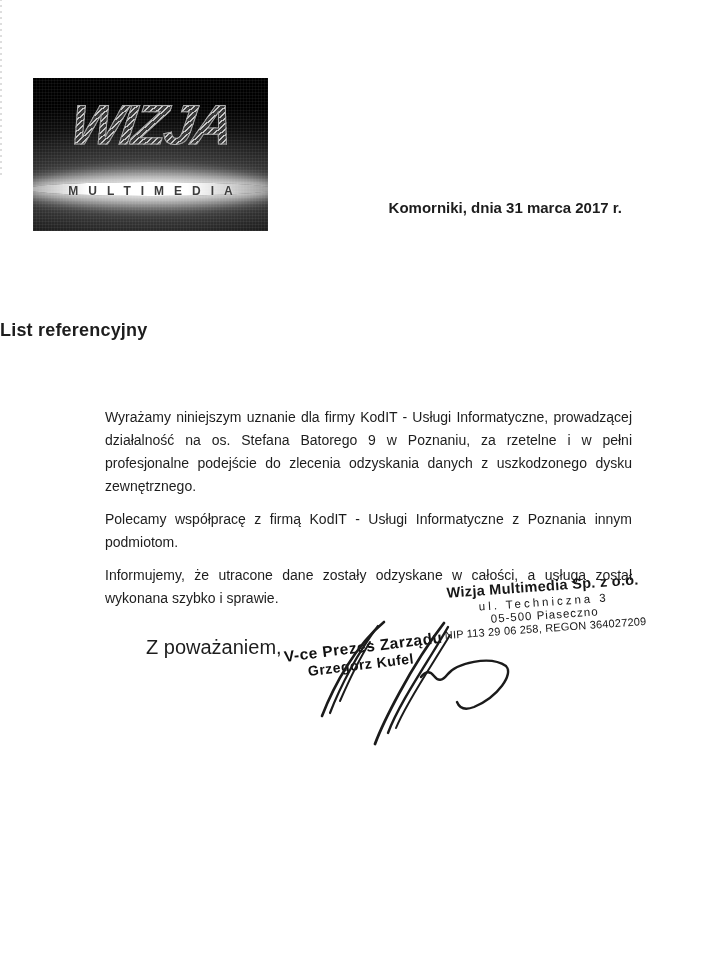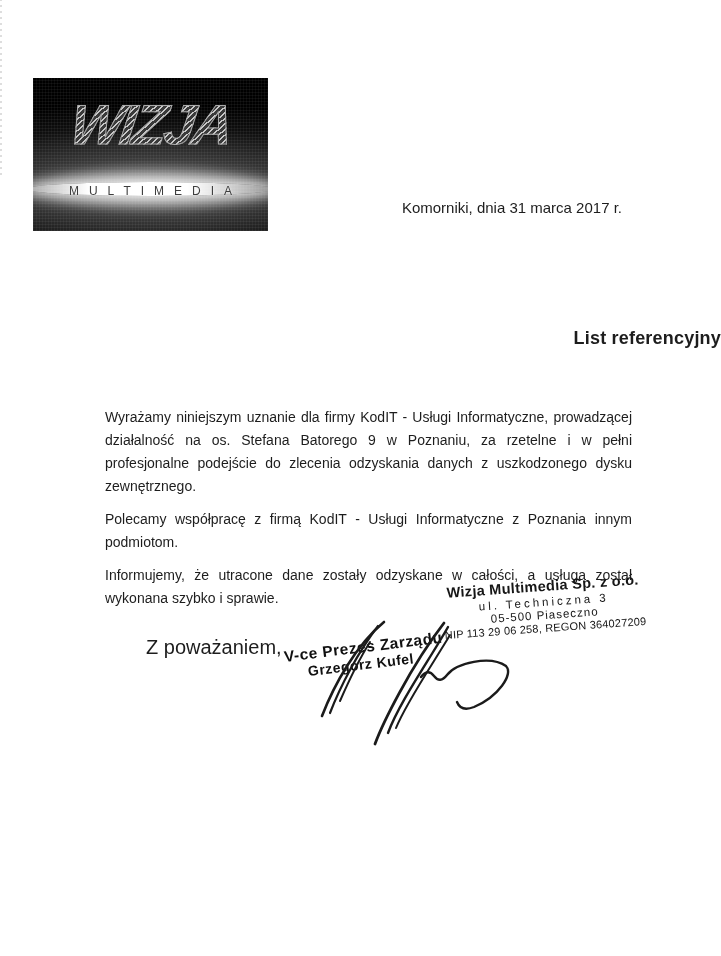--- a/index.html
+++ b/index.html
@@ -57,43 +57,43 @@
     background: linear-gradient(90deg, rgba(255,255,255,.55), #fff 25%, #fff 65%, rgba(255,255,255,.45));
     box-shadow: 0 0 14px 7px rgba(255,255,255,.85);
     border-radius: 50%;
   }
   .logo-subtitle {
     position: absolute;
     left: 0; top: 106px;
     width: 100%;
     text-align: center;
     font-size: 12px;
-    font-weight: 400;
+    font-weight: 700;
     letter-spacing: 10px;
     text-indent: 10px;
     color: #3d3d3d;
     text-shadow: 0 0 2px rgba(255,255,255,.9);
   }
 
   
   .dateline {
     position: absolute;
     right: 99px; top: 199px;
     font-size: 15px;
     white-space: nowrap;
+    font-weight: bold;
   }
   .title {
     position: absolute;
     left: 0; top: 320px;
     width: 721px;
-    text-align: right;
+    text-align: left;
     font-size: 18px;
     font-weight: 700;
     letter-spacing: .2px;
-    margin-top: 8px;
   }
   .body-text {
     position: absolute;
     left: 105px; top: 406px;
     width: 527px;
     font-size: 14px;
     line-height: 23px;
     text-align: justify;
   }
   .body-text p { margin: 0 0 10px 0; }

